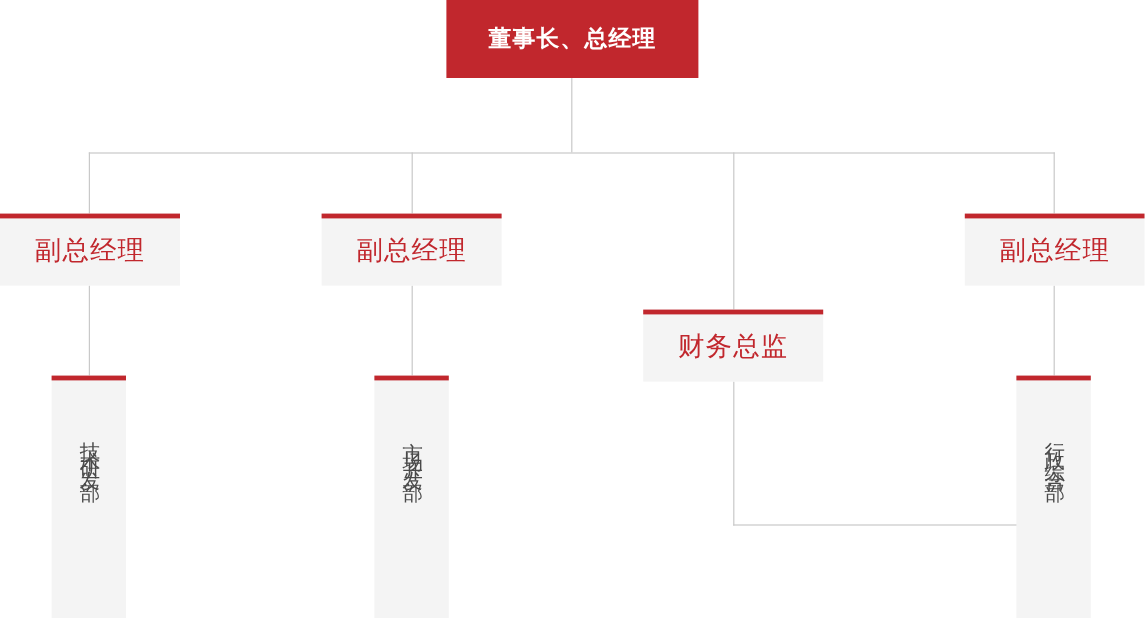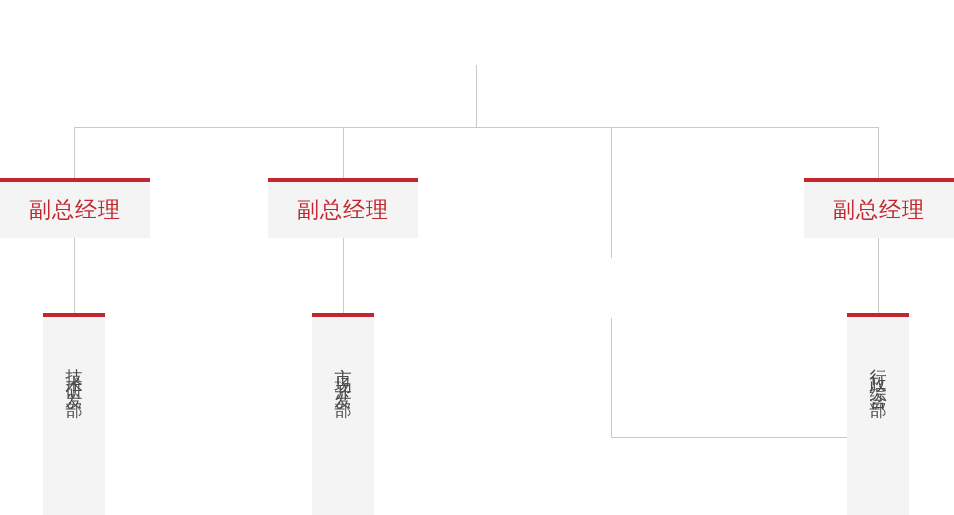--- a/index.html
+++ b/index.html
@@ -108,29 +108,35 @@
 
   <div class="line v" style="left:74px; top:238px; height:75px;"></div>
 
   <div class="line v" style="left:343px; top:238px; height:75px;"></div>
 
   <div class="line v" style="left:878px; top:238px; height:75px;"></div>
 
   <div class="line v" style="left:611px; top:318px; height:120px;"></div>
   <div class="line h" style="left:611px; top:437px; width:240px;"></div>
 
+  <div class="node-root">
+    <span class="label">董事长、总经理</span>
+  </div>
 
   <div class="node-mgr" style="left:0px; top:178px; width:150px;">
     <span class="label">副总经理</span>
   </div>
 
   <div class="node-mgr" style="left:268px; top:178px; width:150px;">
     <span class="label">副总经理</span>
   </div>
 
+  <div class="node-mgr" style="left:536px; top:258px; width:150px;">
+    <span class="label">财务总监</span>
+  </div>
 
   <div class="node-mgr" style="left:804px; top:178px; width:150px;">
     <span class="label">副总经理</span>
   </div>
 
   <div class="node-dept" style="left:43px; top:313px; height:202px;">
     <span class="label">技术研发部</span>
   </div>
 
   <div class="node-dept" style="left:312px; top:313px; height:202px;">

